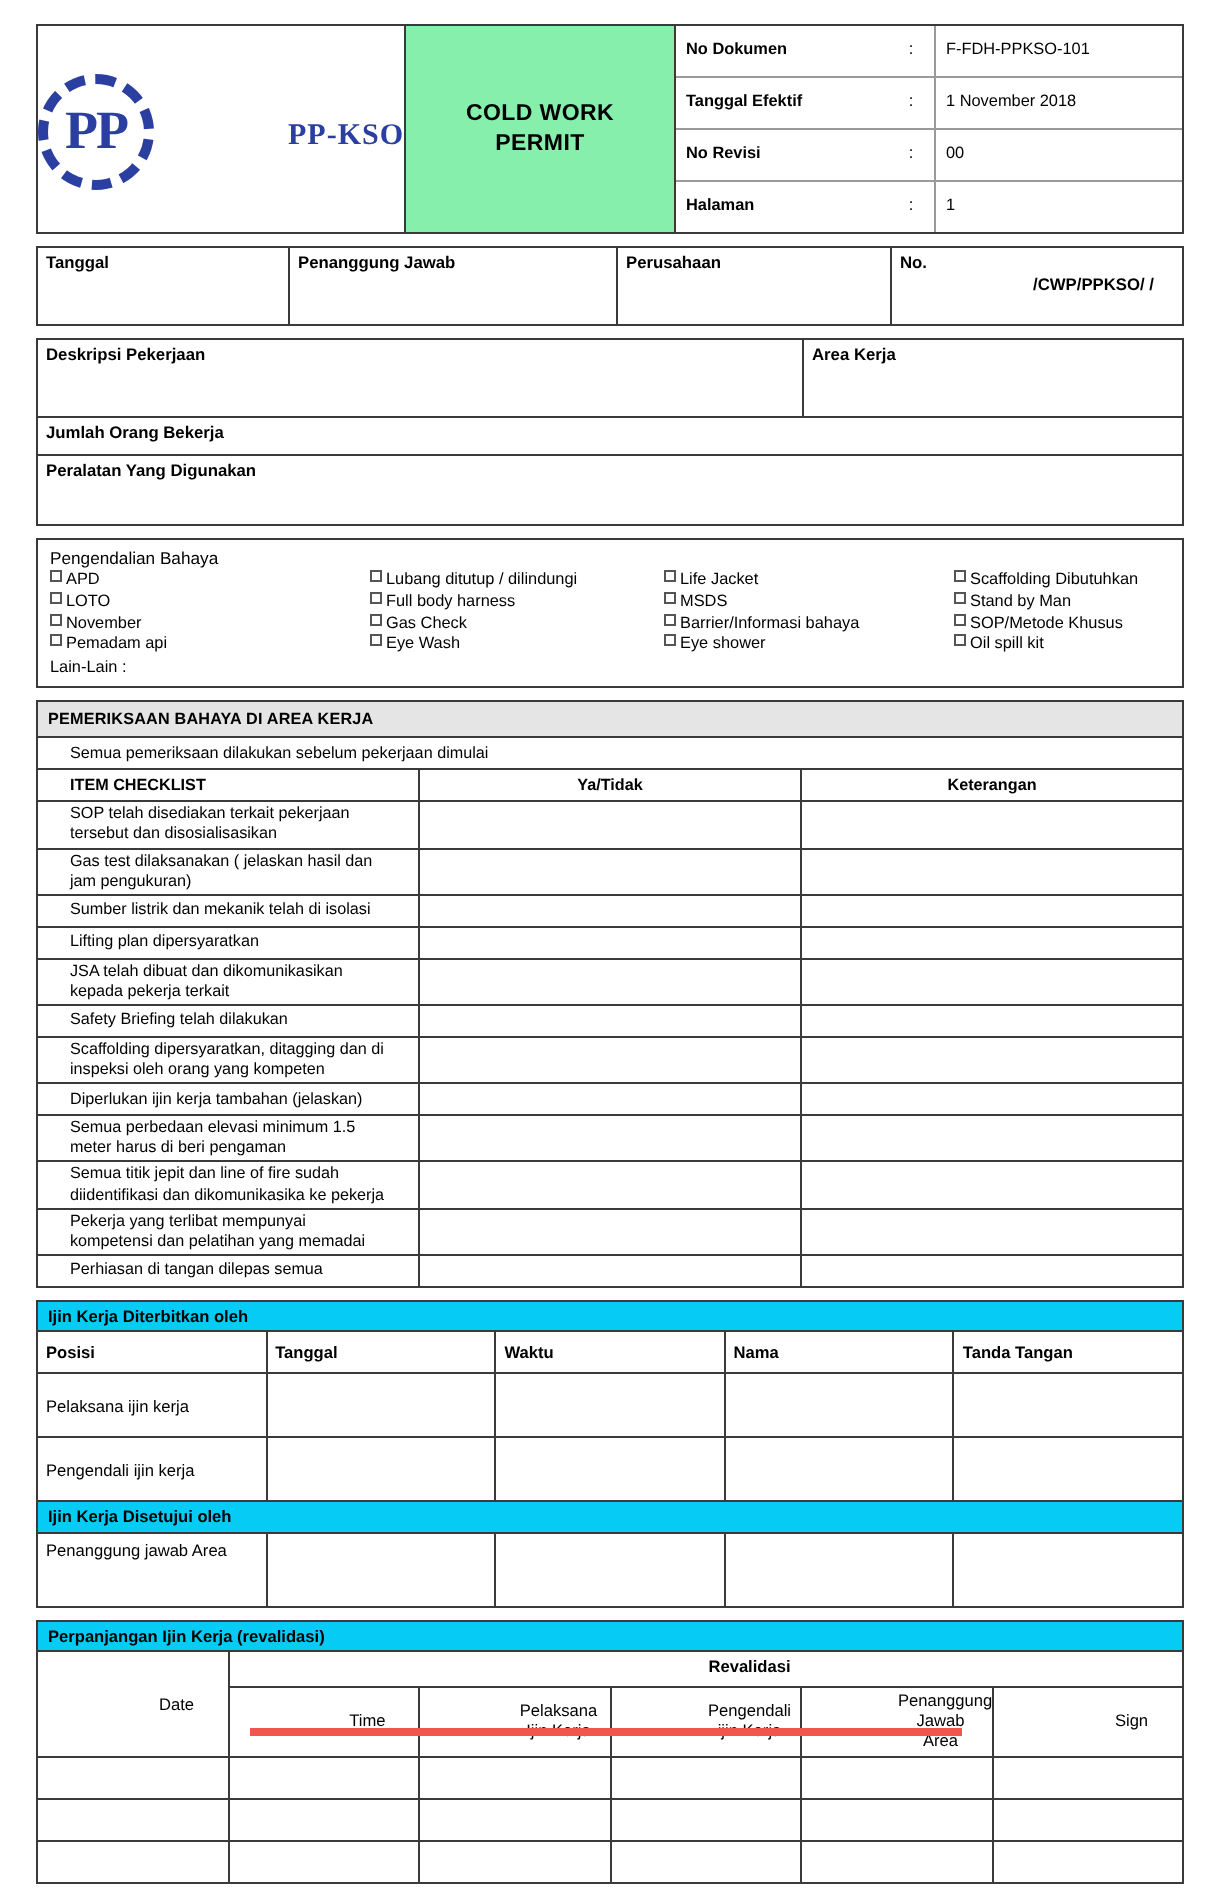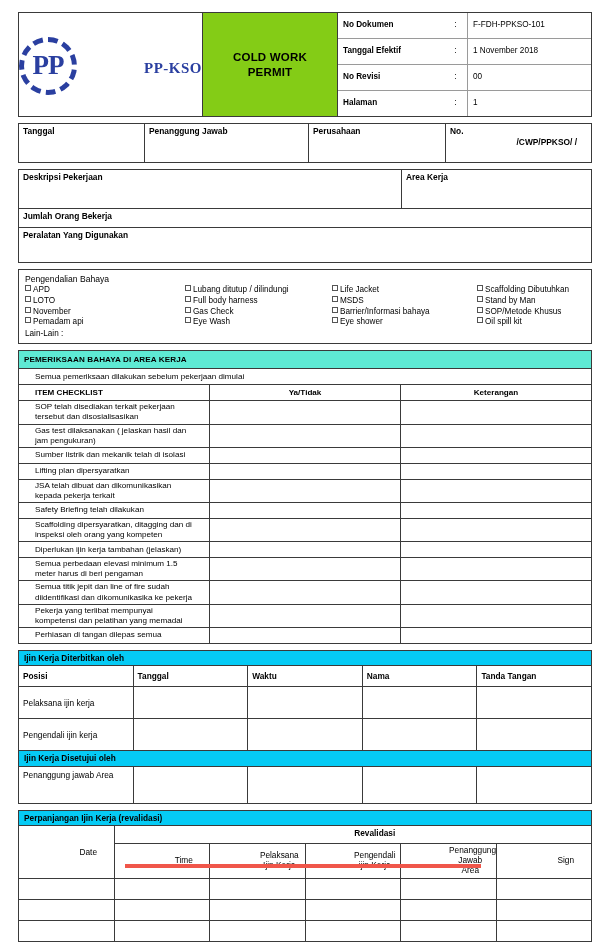--- a/index.html
+++ b/index.html
@@ -73,21 +73,21 @@
   .logo-text {
     font-family: "Liberation Serif", serif;
     font-size: 15px;
     font-weight: bold;
     color: #2a3fa0;
     margin-top: 5px;
     letter-spacing: 0.5px;
   }
   .title-cell {
     width: 122px;
-    background: #84cc16;
+    background: #86efac;
     text-align: center;
     vertical-align: middle;
     font-size: 11.5px;
     font-weight: bold;
     line-height: 1.25;
     padding: 4px 6px !important;
     letter-spacing: 0.2px;
   }
   .meta-table { border-collapse: collapse; width: 100%; height: 100%; }
   .meta-table td {
@@ -104,21 +104,21 @@
   .meta-label { width: 96px; font-weight: bold; }
   .meta-colon { width: 13px; text-align: center; border-right: 1px solid #9a9a9a !important; }
   .meta-val { }
   .nested-cell { padding: 0 !important; vertical-align: top; }
 
   
   .bold { font-weight: bold; }
   .sp { margin-top: 6px; }
 
   .cyanbar {
-    background: #5eead4;
+    background: #e5e5e5;
     font-weight: bold;
     font-size: 9px;
     padding: 2px 5px !important;
     letter-spacing: 0.1px;
   }
   .cyanbar-sm {
     background: #05CBF5;
     font-weight: bold;
     font-size: 8.6px;
     padding: 2px 5px !important;

